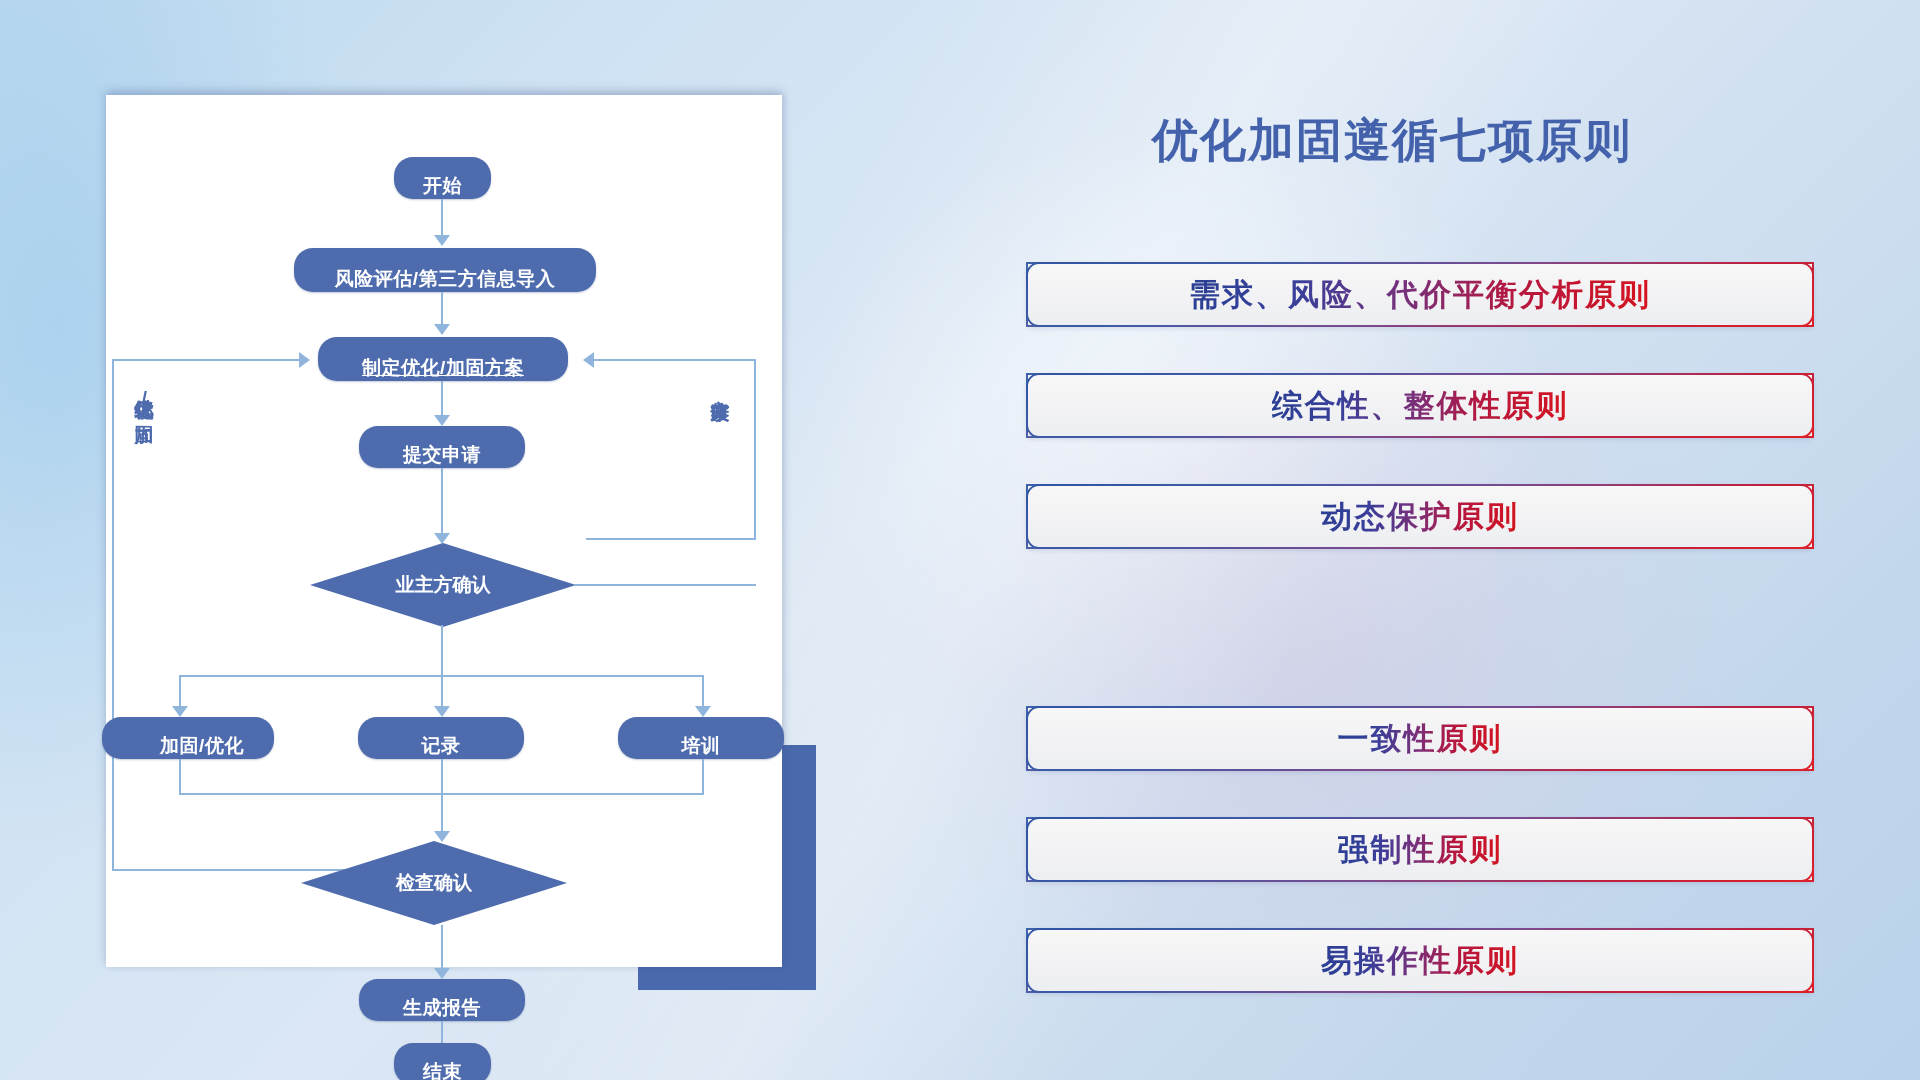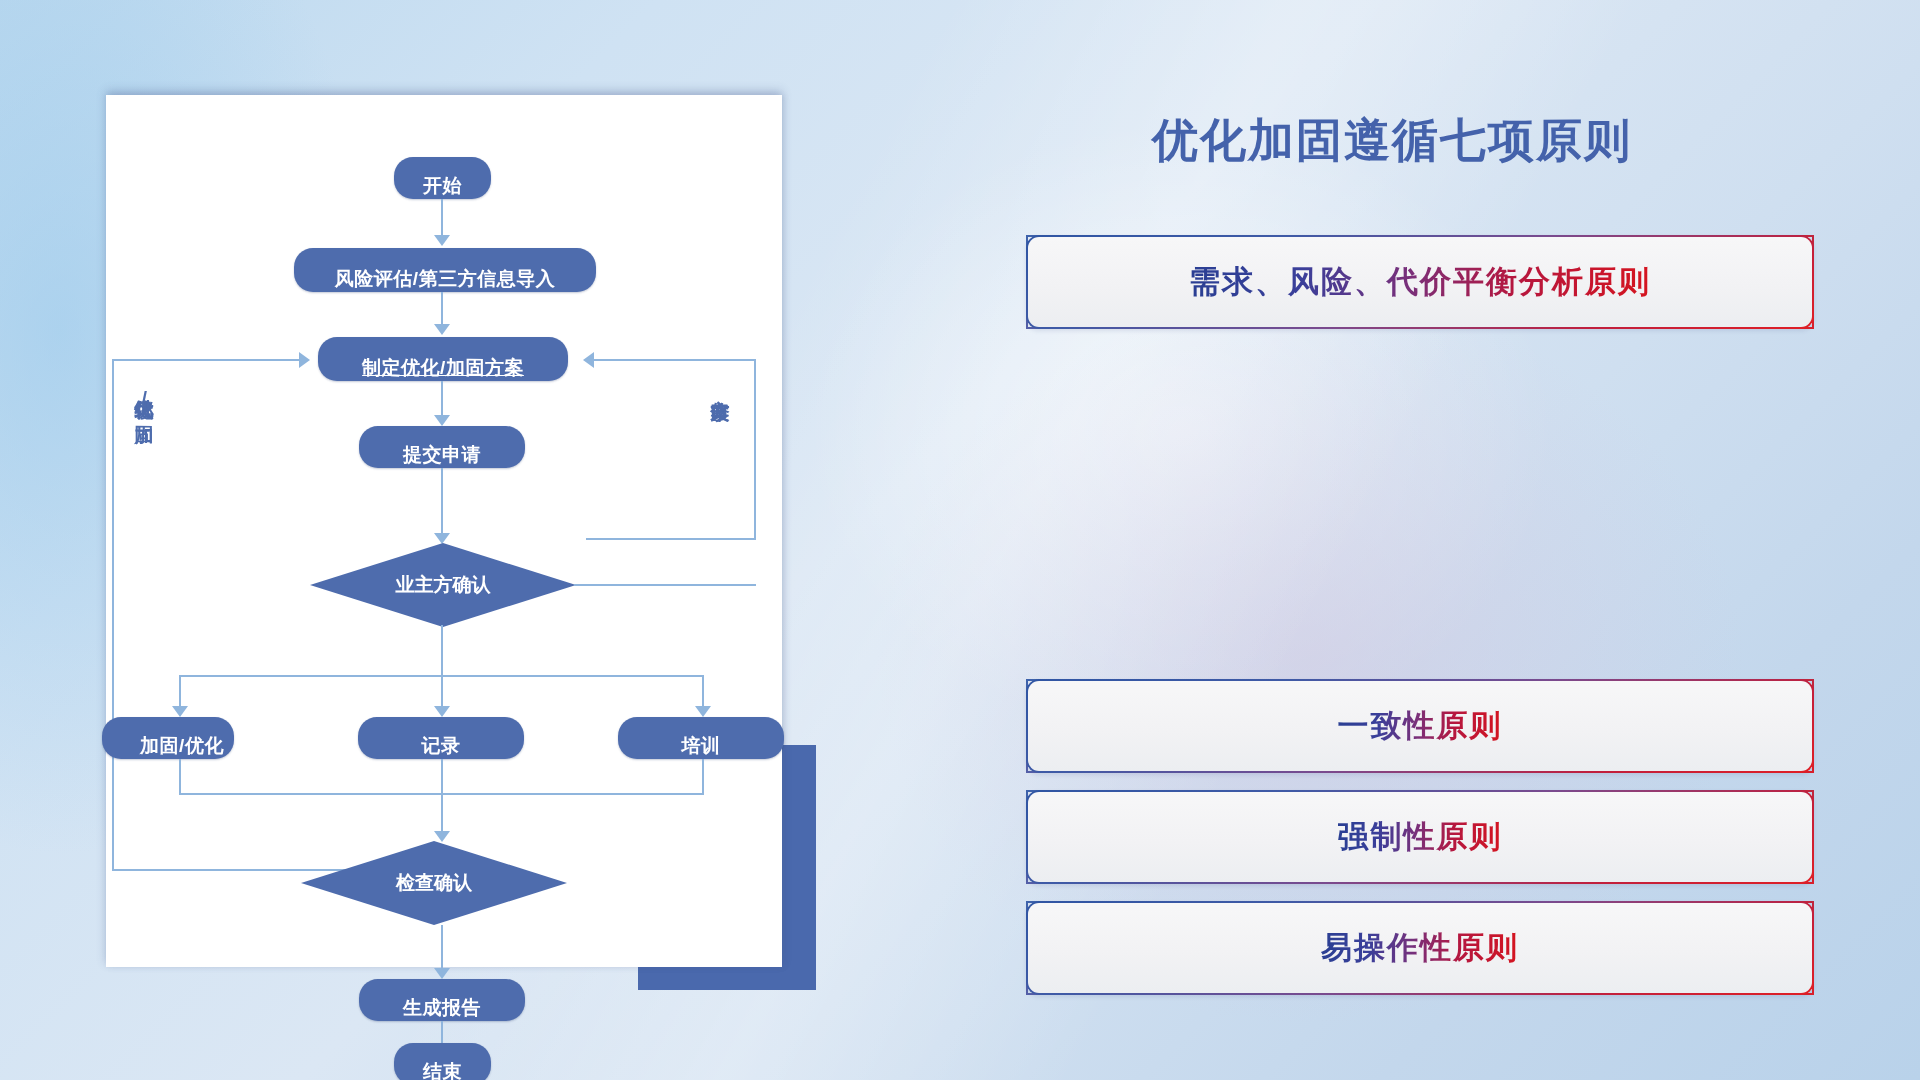--- a/index.html
+++ b/index.html
@@ -122,30 +122,31 @@
     font-weight: bold;
     color: #4462ab;
     letter-spacing: 2px;
     white-space: nowrap;
   }
 
   .pcard {
     position: absolute;
     left: 1026px;
     width: 788px;
-    height: 94px;
-    border-radius: 13px;
+    height: 65px;
+    border-radius: 7px;
     background: linear-gradient(180deg, #f7f7f8 0%, #f2f2f4 55%, #eceef1 100%);
     border: 2px solid;
     border-image: linear-gradient(150deg, #3d62ab 0%, #6a5aa3 35%, #b02a4a 72%, #d81f2a 100%) 1;
     border-image-slice: 1;
     display: flex;
     align-items: center;
     justify-content: center;
     box-shadow: 0 2px 4px rgba(60,80,130,0.13);
+    margin-top: 27px;
   }
   
   .pcard::before {
     content: "";
     position: absolute;
     inset: -2px;
     border-radius: 13px;
     padding: 2px;
     background: linear-gradient(158deg, #2f55a3 0%, #3f5aa6 26%, #7a4a8e 52%, #c01f3d 78%, #e01f25 100%);
     -webkit-mask: linear-gradient(#000 0 0) content-box, linear-gradient(#000 0 0);
@@ -228,21 +229,21 @@
 
     <div class="ln-v" style="left:335px; top:530px; height:52px;"></div>
     <div class="ln-h" style="left:73px; top:580px; width:525px;"></div>
     <div class="ln-v" style="left:73px; top:580px; height:34px;"></div>
     <div class="ln-v" style="left:335px; top:580px; height:34px;"></div>
     <div class="ln-v" style="left:596px; top:580px; height:34px;"></div>
     <div class="arr-d" style="left:66px; top:611px;"></div>
     <div class="arr-d" style="left:328px; top:611px;"></div>
     <div class="arr-d" style="left:589px; top:611px;"></div>
 
-    <div class="node" style="left:-4px; top:622px; width:132px; height:42px;padding-left:28px;">
+    <div class="node" style="left:-4px; top:622px; width:172px; height:42px;padding-left:28px;">
       <span>加固/优化</span>
     </div>
     <div class="node" style="left:252px; top:622px; width:166px; height:42px;">
       <span>记录</span>
     </div>
     <div class="node" style="left:512px; top:622px; width:166px; height:42px;">
       <span>培训</span>
     </div>
 
     <div class="ln-v" style="left:73px; top:664px; height:36px;"></div>
@@ -270,20 +271,26 @@
       <span>结束</span>
     </div>
 
   </div>
 
   <div id="title">优化加固遵循七项原则</div>
 
   <div class="pcard" style="top:235px;">
     <span class="pcard-label">需求、风险、代价平衡分析原则</span>
   </div>
+  <div class="pcard" style="top:346px;">
+    <span class="pcard-label">综合性、整体性原则</span>
+  </div>
+  <div class="pcard" style="top:457px;">
+    <span class="pcard-label">动态保护原则</span>
+  </div>
   <div class="pcard" style="top:679px;">
     <span class="pcard-label">一致性原则</span>
   </div>
   <div class="pcard" style="top:790px;">
     <span class="pcard-label">强制性原则</span>
   </div>
   <div class="pcard" style="top:901px;align-items:center;">
     <span class="pcard-label">易操作性原则</span>
   </div>
 

